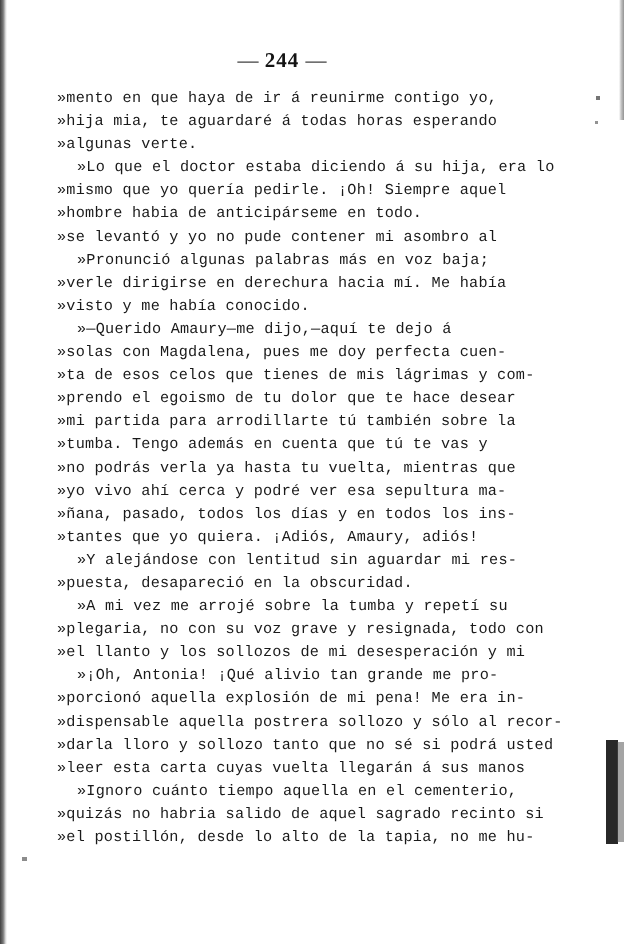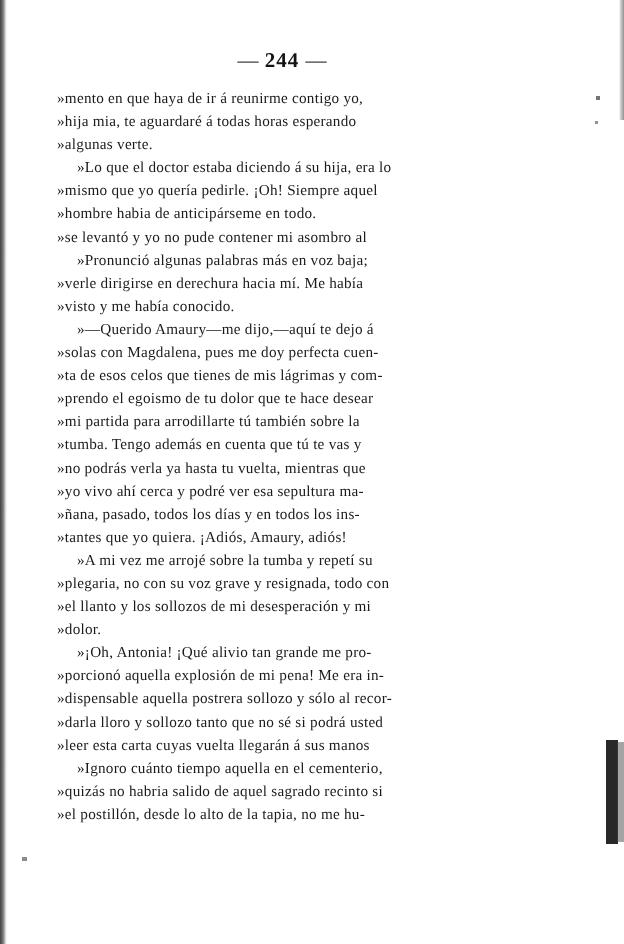--- a/index.html
+++ b/index.html
@@ -94,21 +94,21 @@
   }
   .folio .dash {
     font-weight: 400;
     letter-spacing: 0;
   }
   .body-text {
     color: #1a1a1a;
     font-size: 15.2px;
     line-height: 23.1px;
     text-align: justify;
-    font-family: Liberation Serif, serif;
+    font-family: Liberation Mono, monospace;
   }
   .para {
     margin: 0;
     padding: 0;
     text-indent: 0;
   }
   .line {
     display: block;
     white-space: pre;
     letter-spacing: 0.25px;
@@ -169,26 +169,29 @@
         <span class="line">»ta de esos celos que tienes de mis lágrimas y com-</span>
         <span class="line">»prendo el egoismo de tu dolor que te hace desear</span>
         <span class="line">»mi partida para arrodillarte tú también sobre la</span>
         <span class="line">»tumba. Tengo además en cuenta que tú te vas y</span>
         <span class="line">»no podrás verla ya hasta tu vuelta, mientras que</span>
         <span class="line">»yo vivo ahí cerca y podré ver esa sepultura ma-</span>
         <span class="line">»ñana, pasado, todos los días y en todos los ins-</span>
         <span class="line">»tantes que yo quiera. ¡Adiós, Amaury, adiós!</span>
       </p>
 
+      <p class="para">
+        <span class="line indent">»Y alejándose con lentitud sin aguardar mi res-</span>
+        <span class="line">»puesta, desapareció en la obscuridad.</span>
+      </p>
 
       <p class="para">
         <span class="line indent">»A mi vez me arrojé sobre la tumba y repetí su</span>
         <span class="line">»plegaria, no con su voz grave y resignada, todo con</span>
         <span class="line">»el llanto y los sollozos de mi desesperación y mi</span>
-        <span class="line">»dolor.</span>
       </p>
 
       <p class="para">
         <span class="line indent">»¡Oh, Antonia! ¡Qué alivio tan grande me pro-</span>
         <span class="line">»porcionó aquella explosión de mi pena! Me era in-</span>
         <span class="line">»dispensable aquella postrera sollozo y sólo al recor-</span>
         <span class="line">»darla lloro y sollozo tanto que no sé si podrá usted</span>
         <span class="line">»leer esta carta cuyas vuelta llegarán á sus manos</span>
       </p>
 

